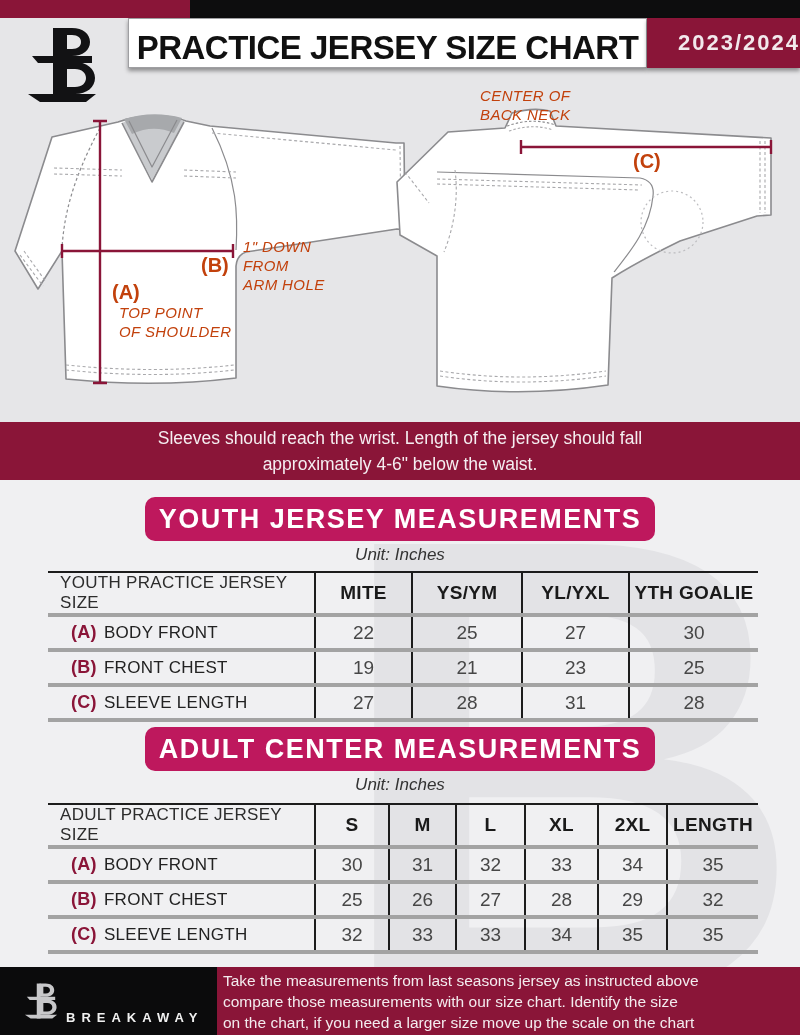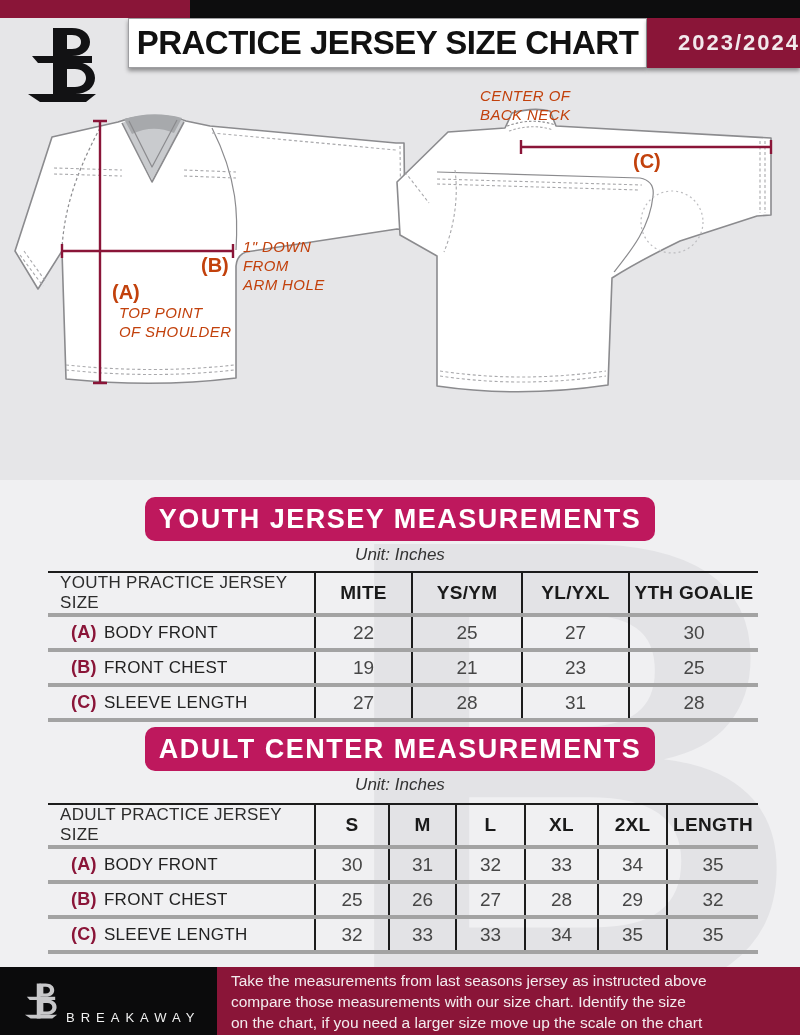--- a/index.html
+++ b/index.html
@@ -7,21 +7,21 @@
   body { font-family:"Liberation Sans","DejaVu Sans",sans-serif; }
   .page { position:relative; width:800px; height:1035px; margin:0 auto;
           background:#e6e6e8; overflow:hidden; }
 
   
   .strip-maroon { position:absolute; left:0; top:0; width:190px; height:18px; background:#8a1538; }
   .strip-black  { position:absolute; left:190px; top:0; width:610px; height:18px; background:#0d0d0e; }
   .title-box { position:absolute; left:128px; top:18px; width:519px; height:50px;
                background:#ffffff; border:1px solid #9f9fa2;
                box-shadow:0 3px 4px rgba(0,0,0,.38);
-               display:flex; align-items:center; justify-content:center; }
+               display:flex; align-items:flex-end; justify-content:center; }
   .title-box h1 { font-size:33px; font-weight:bold; color:#111; letter-spacing:-.5px; white-space:nowrap; }
   .season-box { position:absolute; left:647px; top:18px; width:153px; height:50px;
                 background:#8a1538; box-shadow:0 3px 4px rgba(0,0,0,.38);
                 display:flex; align-items:center; justify-content:flex-end; }
   .season-box span { color:#f2e9ec; font-size:22px; font-weight:bold; letter-spacing:2px; white-space:nowrap; }
   .logo-top { position:absolute; left:26px; top:26px; }
 
   
   .anno { position:absolute; color:#c2410c; z-index:3; }
   .anno.key { font-weight:bold; font-size:20px; }
@@ -54,24 +54,24 @@
   th.hl { text-align:left; padding-left:12px; font-size:17px; color:#2c2c2c; letter-spacing:.3px; }
   th.v  { font-size:19px; font-weight:bold; color:#1a1a1a; letter-spacing:.3px; }
   td.rl { text-align:left; padding-left:23px; font-size:17px; color:#222; letter-spacing:.3px; }
   td.rl .key { color:#8a1538; font-weight:bold; font-size:18px; margin-right:7px; }
   td.num { font-size:19px; color:#474747; }
   tr.hrow { height:37px; } tr.drow { height:35px; }
 
   
   .footer-black { position:absolute; left:0; top:967px; width:217px; height:68px; background:#0b0b0c;
                   display:flex; align-items:center; z-index:5; }
-  .footer-black .brand { color:#f0f0f0; font-size:13px; font-weight:normal; letter-spacing:6px; margin-left:8px; white-space:nowrap;margin-top:32px; }
+  .footer-black .brand { color:#f0f0f0; font-size:13px; font-weight:bold; letter-spacing:6px; margin-left:8px; white-space:nowrap;margin-top:32px; }
   .footer-maroon { position:absolute; left:217px; top:967px; width:583px; height:68px; background:#8a1538;
                    display:flex; align-items:center; z-index:5; }
-  .footer-maroon p { color:#f3ebee; font-size:15.5px; line-height:21px; padding-left:14px;
+  .footer-maroon p { color:#f3ebee; font-size:15.5px; line-height:21px; padding-left:6px;
                      white-space:pre-line; }
 </style>
 </head>
 <body>
 
 <div class="page">
 
   <div class="strip-maroon"></div>
   <div class="strip-black"></div>
 
@@ -155,20 +155,24 @@
 BACK NECK</div>
   <div class="anno key" style="left:633px; top:150px;">(C)</div>
   <div class="anno key" style="left:201px; top:254px;">(B)</div>
   <div class="anno note" style="left:243px; top:237px;">1" DOWN
 FROM
 ARM HOLE</div>
   <div class="anno key" style="left:112px; top:281px;">(A)</div>
   <div class="anno note" style="left:119px; top:303px;">TOP POINT
 OF SHOULDER</div>
 
+  <div class="banner">
+    <p>Sleeves should reach the wrist. Length of the jersey should fall
+approximately 4-6" below the waist.</p>
+  </div>
 
   <div class="lower">
     <div class="watermark">B</div>
   </div>
 
   <div class="pill" style="top:497px;">
     <h2>YOUTH JERSEY MEASUREMENTS</h2>
   </div>
   <div class="unit" style="top:545px;">Unit: Inches</div>
 

